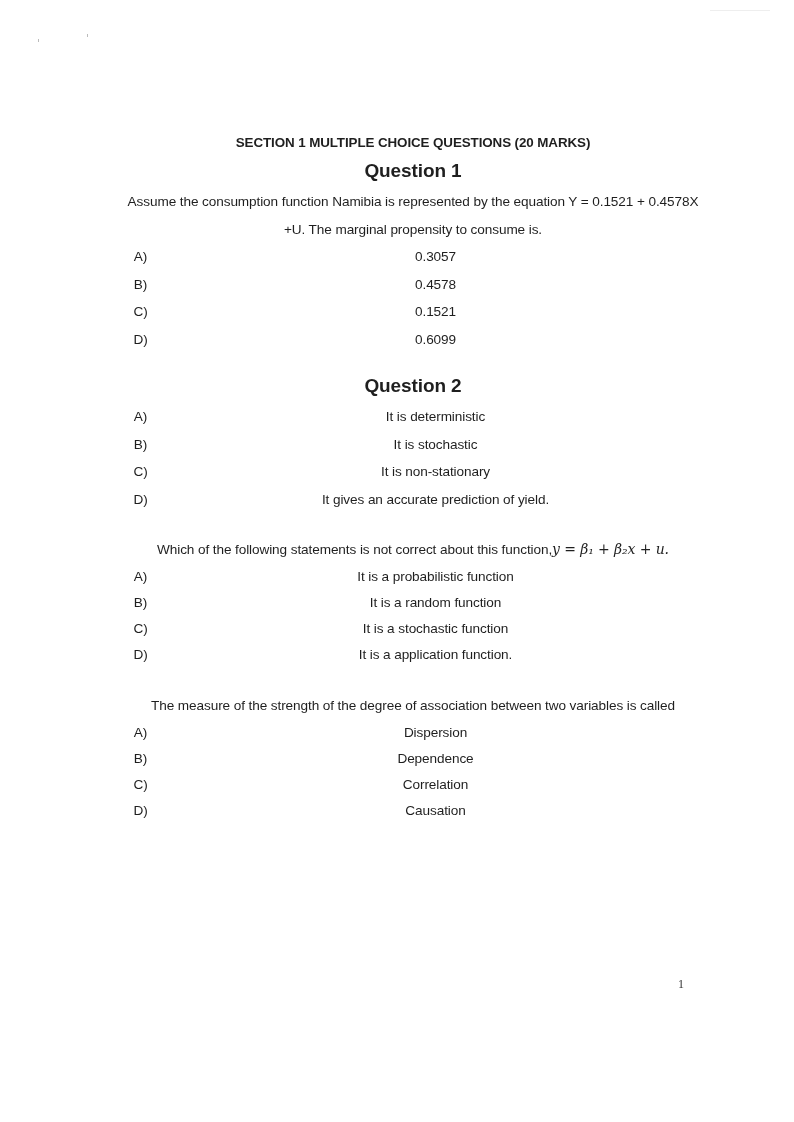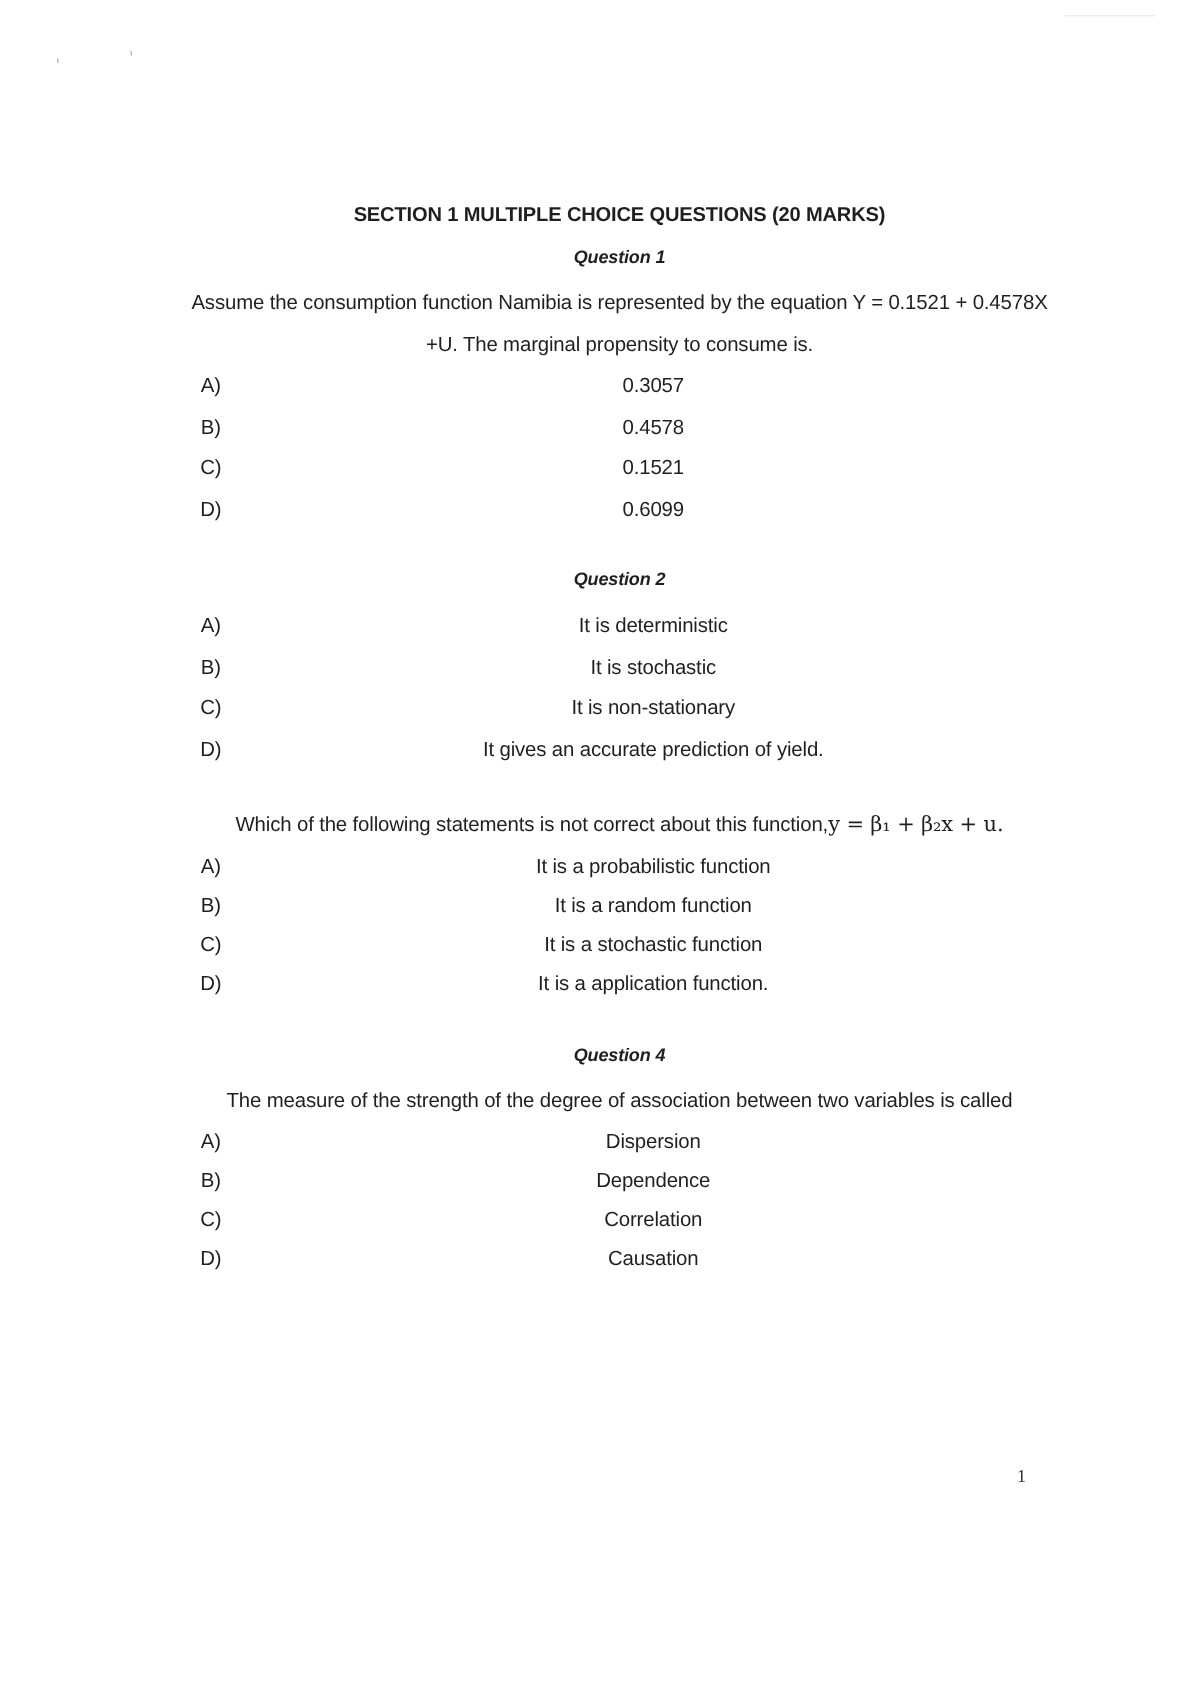--- a/index.html
+++ b/index.html
@@ -26,25 +26,24 @@
     }
     .section-title {
       font-weight: bold;
       font-size: 13.4px;
       margin: 0;
       height: 28px;
       line-height: 20px;
     }
     .q-heading {
       font-weight: bold;
-      font-size: 12px;
+      font-size: 19px;
       margin: 0;
       height: 27px;
       line-height: 20px;
-      font-style: italic;
     }
     .q-text {
       margin: 0;
       line-height: 27.5px;
     }
     .options {
       list-style: none;
       margin: 0;
       padding: 0;
     }
@@ -62,20 +61,21 @@
       flex: 0 0 45px;
     }
     .opt-text { flex: 1; }
     .question { margin: 0; }
     .q2 { margin-top: 23px; }
     .q3 { margin-top: 23px; }
     .q4 { margin-top: 24px; }
     .q1 .q-heading { margin-top: 0; }
     .math {
       font-family: "DejaVu Serif", "Liberation Serif", serif;
+      font-style: italic;
       font-size: 14px;
     }
     .small-y { font-size: 11px; }
     .page-number {
       position: absolute;
       left: 678px;
       top: 977px;
       font-family: "Liberation Serif", "DejaVu Serif", serif;
       font-size: 12px;
       color: #333;
@@ -169,21 +169,20 @@
         <span class="opt-text">It is a stochastic function</span>
       </li>
       <li class="option">
         <span class="opt-letter">D)</span>
         <span class="opt-text">It is a application function.</span>
       </li>
     </ul>
   </div>
 
   <div class="question q4">
-    <h2 class="q-heading">Question 4</h2>
     <p class="q-text">The measure of the strength of the degree of association between two variables is called</p>
     <ul class="options">
       <li class="option">
         <span class="opt-letter">A)</span>
         <span class="opt-text">Dispersion</span>
       </li>
       <li class="option">
         <span class="opt-letter">B)</span>
         <span class="opt-text">Dependence</span>
       </li>

